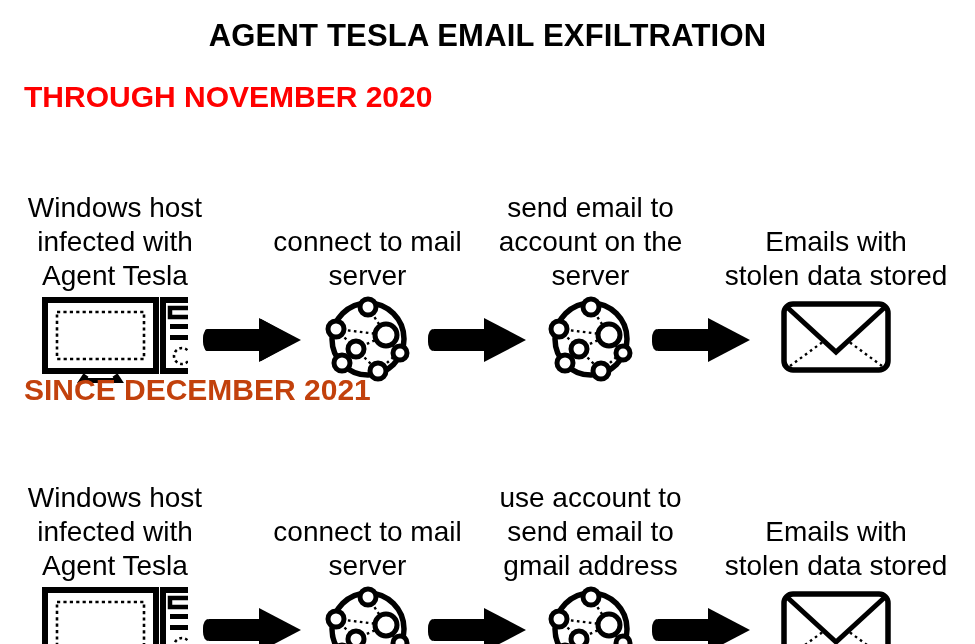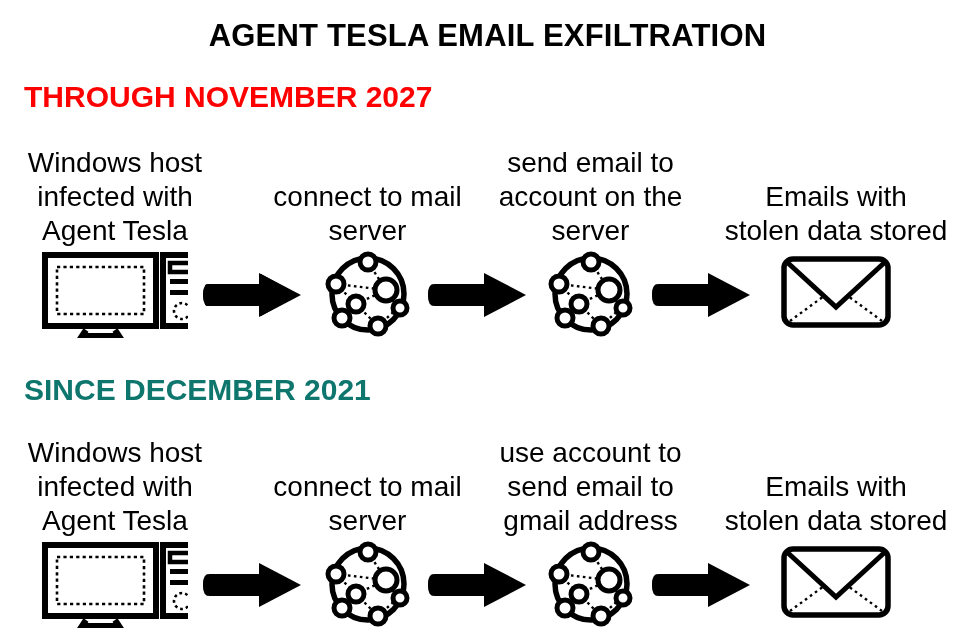--- a/index.html
+++ b/index.html
@@ -39,20 +39,21 @@
   }
   #heading-1 { left: 24px; top: 82px; }
   #heading-2 { left: 24px; top: 375px; }
 
   
   .flow-row {
     position: absolute;
     left: 0;
     width: 804px;
     height: 200px;
+    margin-top: 45px;
   }
   #row-1 { top: 140px; }
   #row-2 { top: 430px; }
 
   .flow-step {
     position: absolute;
     top: 0;
     height: 200px;
   }
   .step-caption {
@@ -92,21 +93,21 @@
   #arrow-1-1, #arrow-2-1 { left: 203px; width: 100px; }
   #arrow-1-2, #arrow-2-2 { left: 428px; width: 100px; }
   #arrow-1-3, #arrow-2-3 { left: 652px; width: 100px; }
   .flow-arrow svg { display: block; }
 </style>
 </head>
 <body>
 
 <div class="main-title">AGENT TESLA EMAIL EXFILTRATION</div>
 
-<div class="section-heading" id="heading-1" style="color:#FF0000">THROUGH NOVEMBER 2027</div>
+<div class="section-heading" id="heading-1" style="color:#FF0000">THROUGH NOVEMBER 2020</div>
 
 <div class="flow-row" id="row-1">
 
   <div class="flow-step col-1">
     <div class="step-caption">
       <span class="cap-line">Windows host</span>
       <span class="cap-line">infected with</span>
       <span class="cap-line">Agent Tesla</span>
     </div>
     <div class="step-figure">
@@ -227,21 +228,21 @@
         <g stroke="#000" stroke-width="2.4" fill="none" stroke-dasharray="2.6 3.6">
           <path d="M10 71 L44 46"></path>
           <path d="M102 71 L68 46"></path>
         </g>
       </svg>
     </div>
   </div>
 
 </div>
 
-<div class="section-heading" id="heading-2" style="color:#0f766e">SINCE DECEMBER 2021</div>
+<div class="section-heading" id="heading-2" style="color:#c2410c">SINCE DECEMBER 2021</div>
 
 <div class="flow-row" id="row-2">
 
   <div class="flow-step col-1">
     <div class="step-caption">
       <span class="cap-line">Windows host</span>
       <span class="cap-line">infected with</span>
       <span class="cap-line">Agent Tesla</span>
     </div>
     <div class="step-figure">

